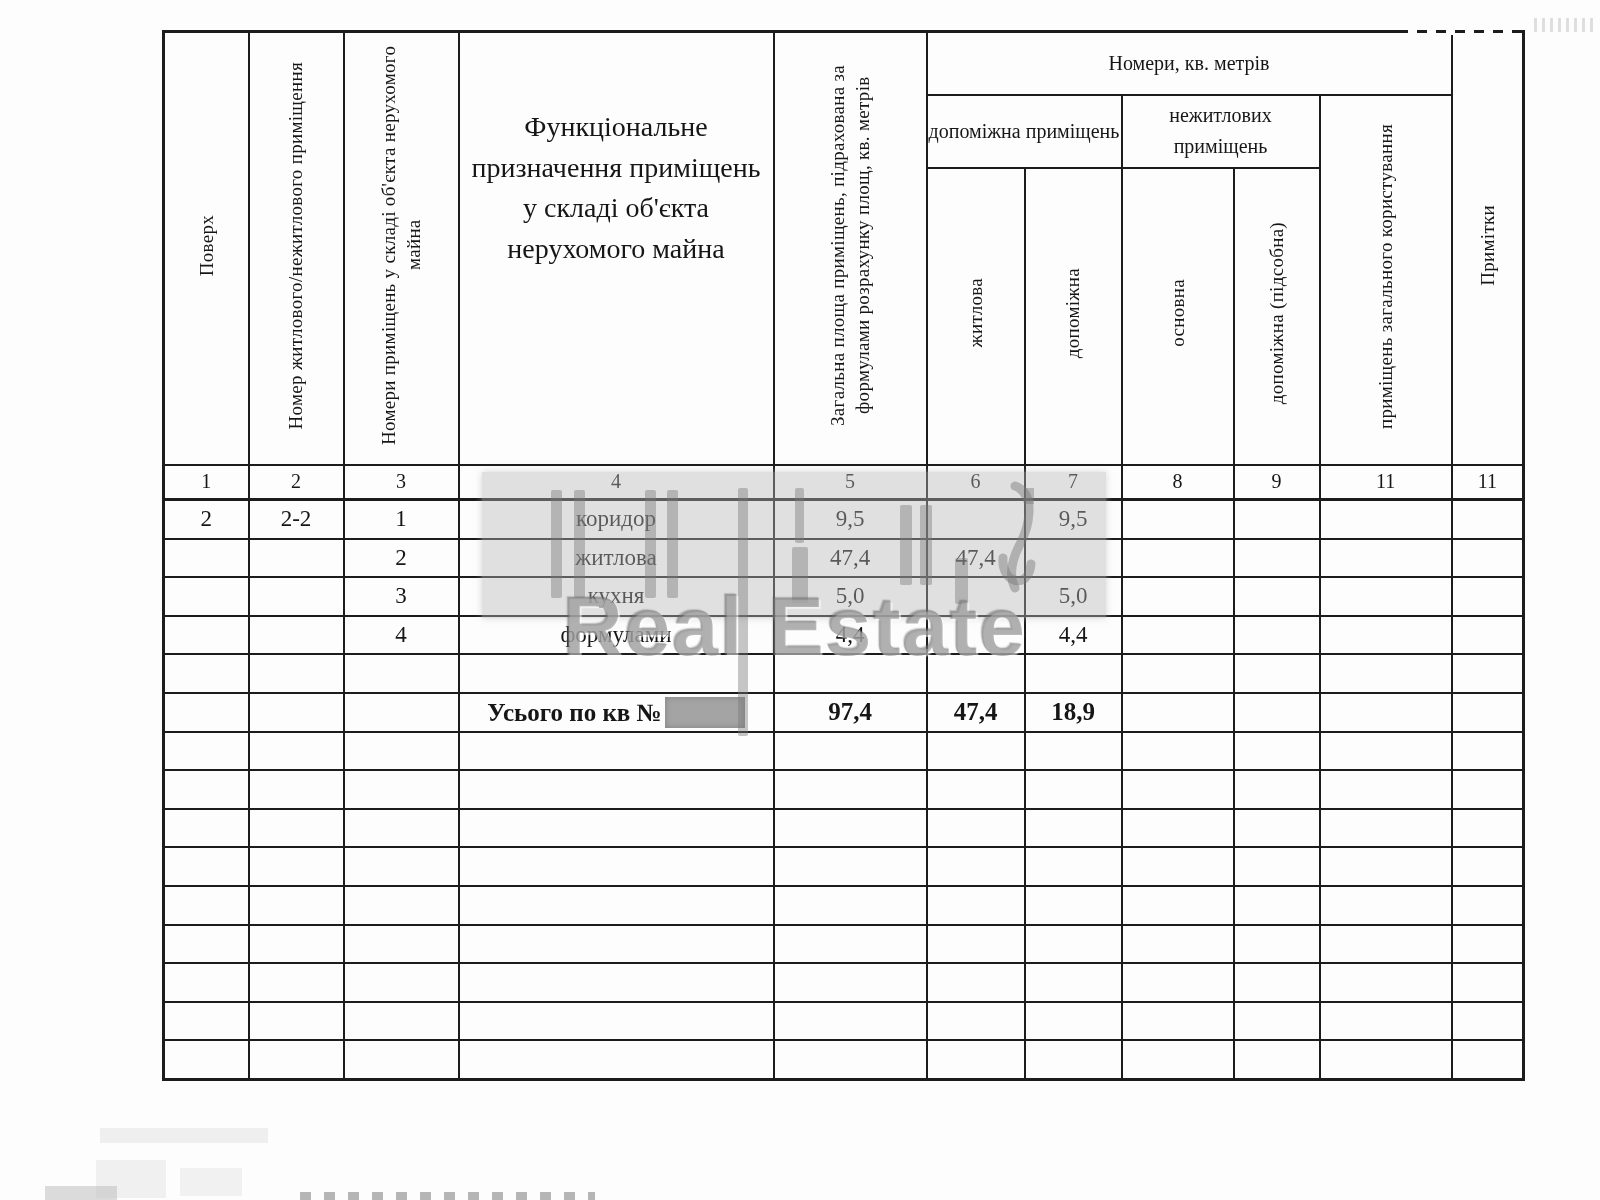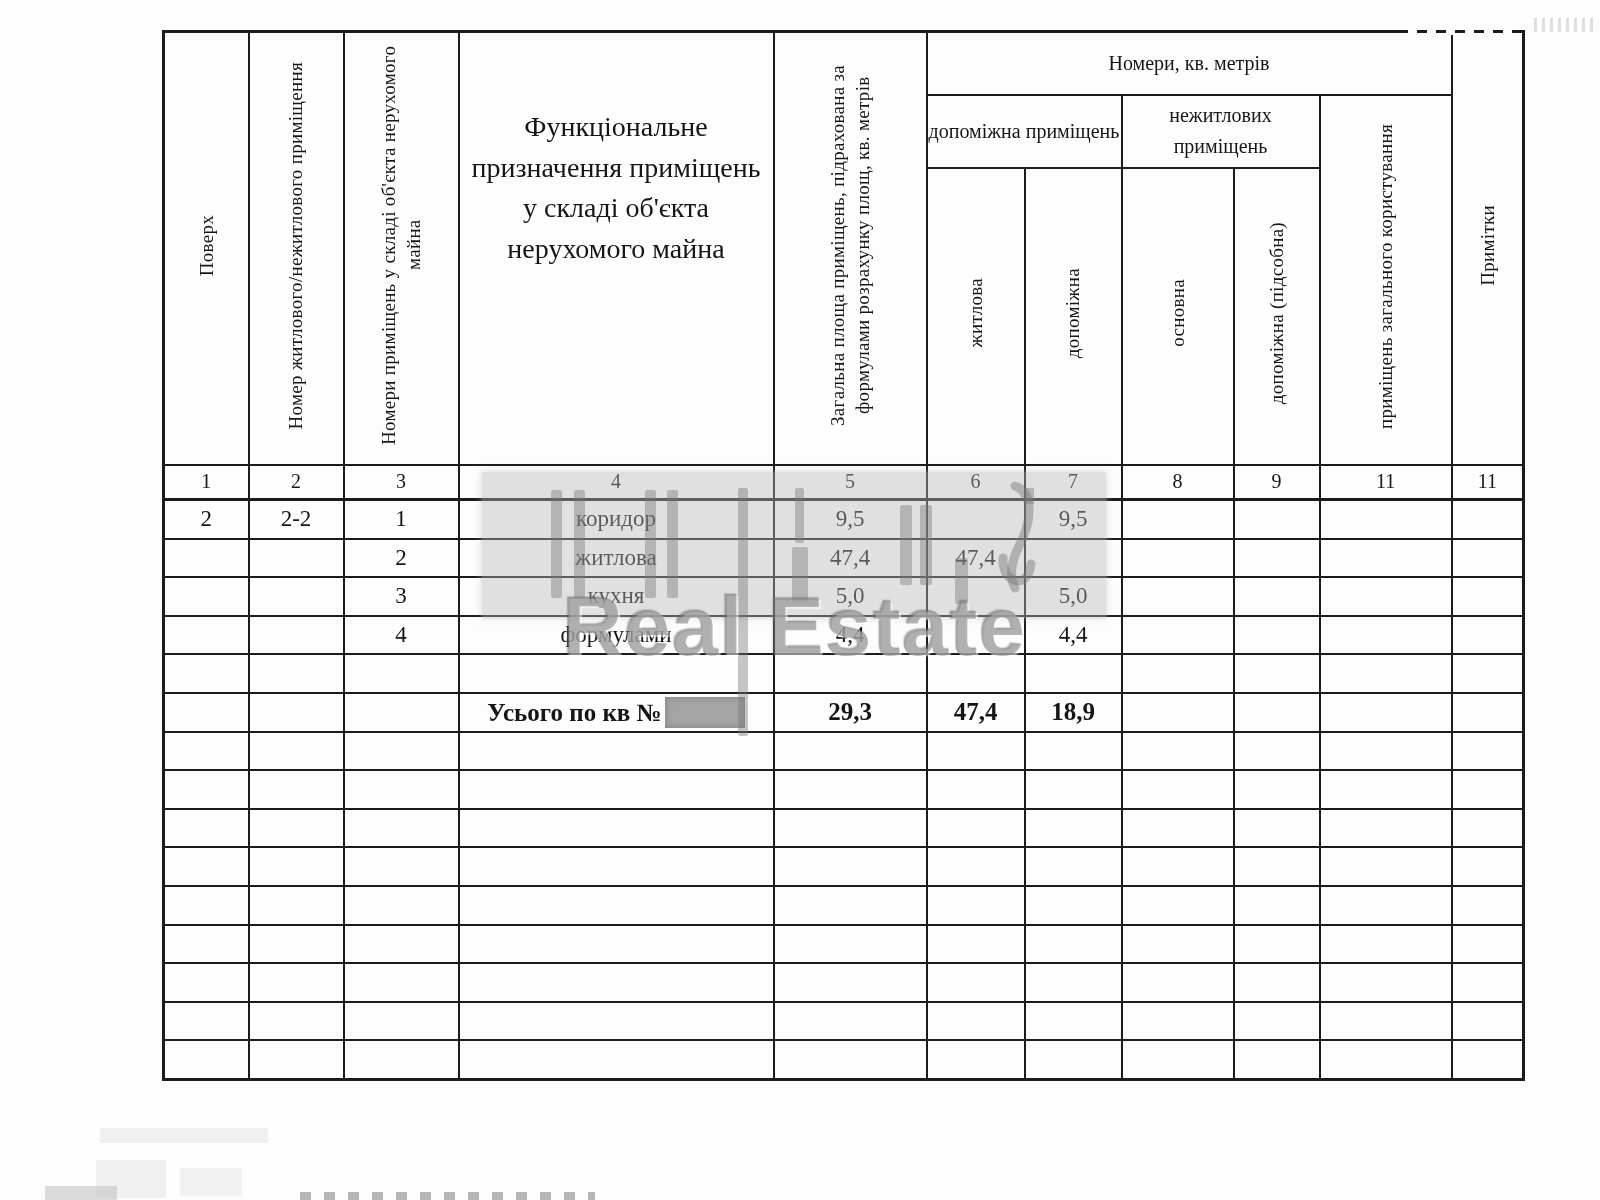--- a/index.html
+++ b/index.html
@@ -210,21 +210,21 @@
           <td></td>
           <td></td>
           <td></td>
           <td></td>
         </tr>
         <tr class="total-row">
           <td></td>
           <td></td>
           <td></td>
           <td class="total-label-cell"><span>Усього по кв №</span><span class="redact"></span></td>
-          <td>29,3</td>
+          <td>97,4</td>
           <td>47,4</td>
           <td>18,9</td>
           <td></td>
           <td></td>
           <td></td>
           <td></td>
         </tr>
         <tr>
           <td></td>
           <td></td>

